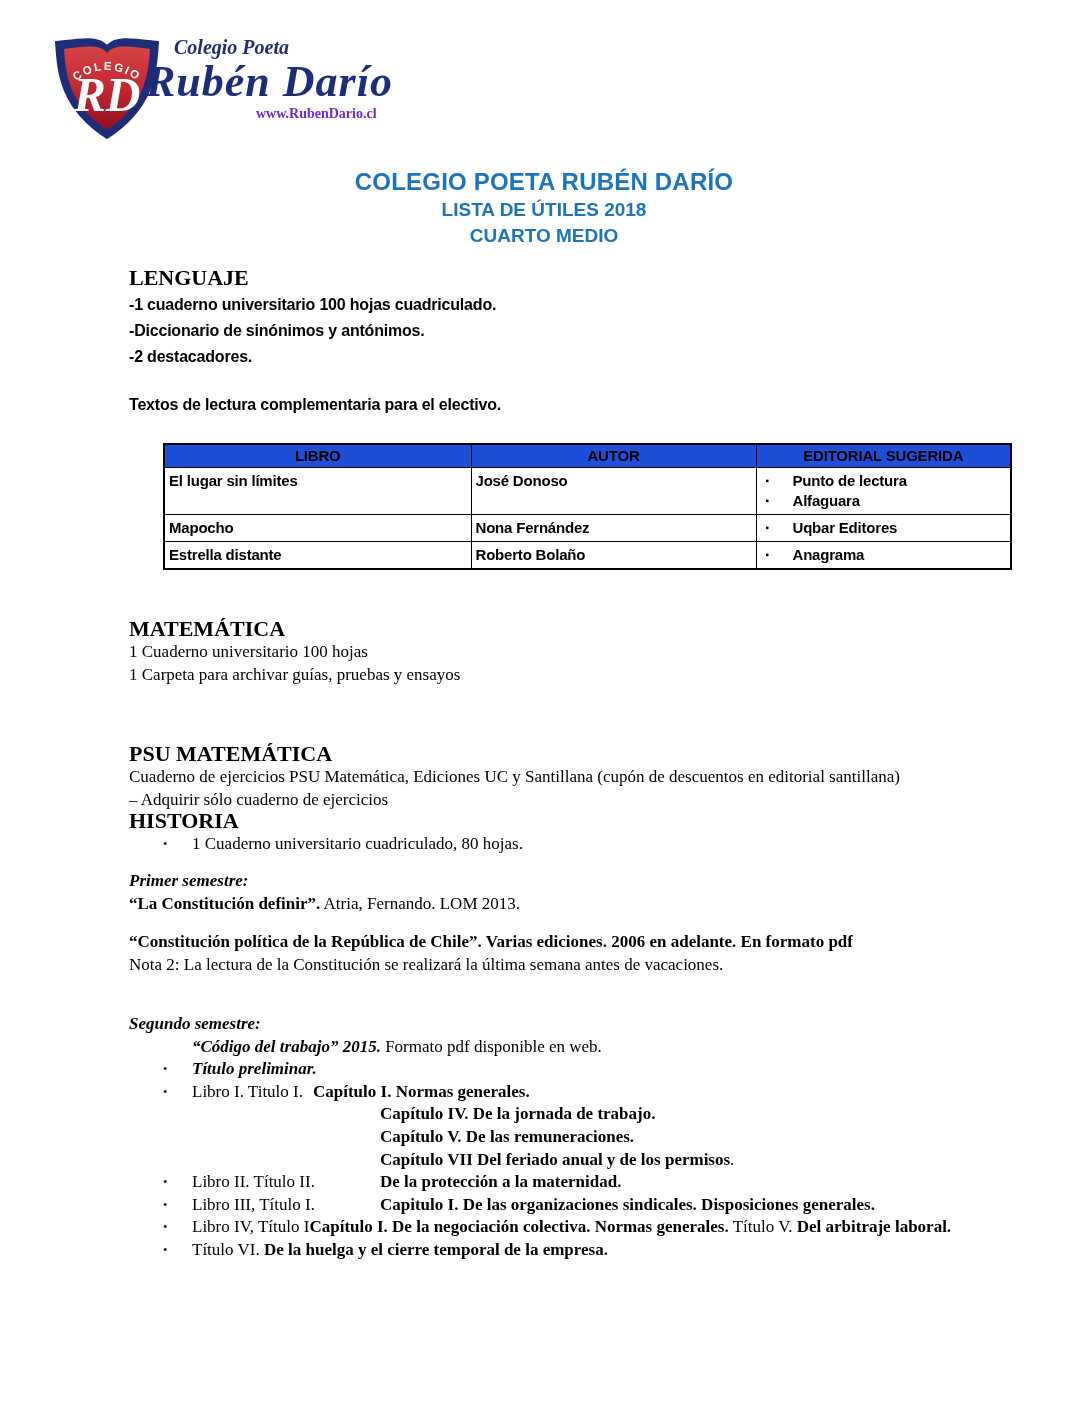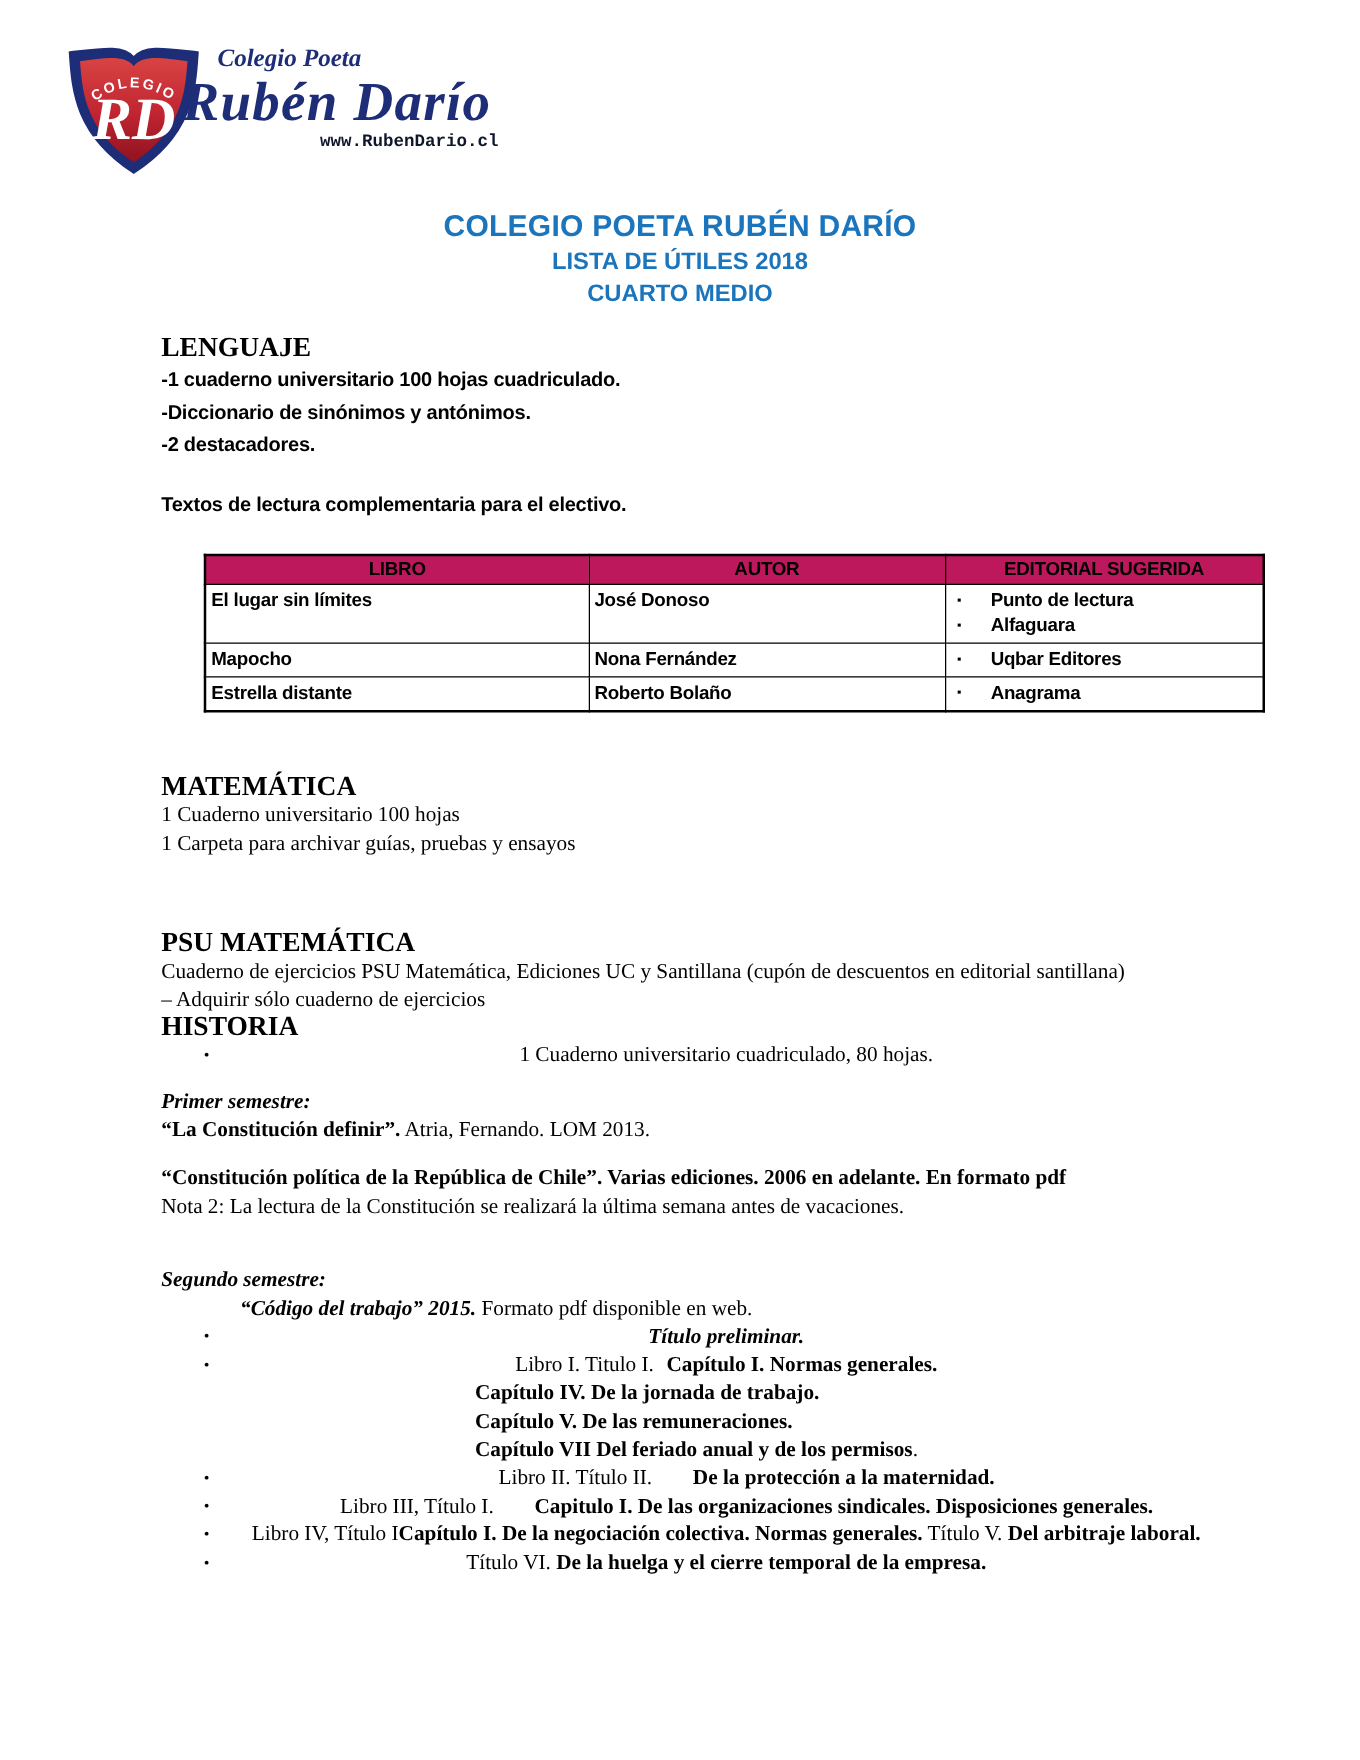--- a/index.html
+++ b/index.html
@@ -7,53 +7,53 @@
   .page {
     position:relative; width:1088px; height:1408px; background:#ffffff;
     font-family:"Liberation Serif","DejaVu Serif",serif; color:#000; overflow:hidden;
   }
   
   .logo-block { position:absolute; left:48px; top:30px; width:360px; height:112px; }
   .shield { position:absolute; left:0; top:2px; }
   .logo-script { position:absolute; left:98px; top:6px; width:262px; }
   .logo-line1 { font-style:italic; font-weight:bold; font-size:20px; color:#1e2d78; margin-left:28px; line-height:22px; }
   .logo-line2 { font-style:italic; font-weight:bold; font-size:44px; color:#1e2d78; line-height:48px; letter-spacing:1px; }
-  .logo-url   { font-family:Liberation Mono, monospace; font-weight:bold; font-size:14px; color:#0f172a; margin-left:110px; line-height:16px; }
+  .logo-url   { font-family:Liberation Serif, serif; font-weight:bold; font-size:14px; color:#6d28d9; margin-left:110px; line-height:16px; }
   
   .title-block { position:absolute; left:0; top:167px; width:1088px; text-align:center;
                  font-family:"Liberation Sans",sans-serif; font-weight:bold; color:#1b75bc; }
   .doc-title { font-size:24px; line-height:30px; letter-spacing:0.2px; }
   .doc-sub   { font-size:19px; line-height:26px; }
   
   .sans-bold { font-family:"Liberation Sans",sans-serif; font-weight:bold; letter-spacing:-0.2px; }
   .serif-head { font-weight:bold; font-size:22px; line-height:23px; }
   
   .sec-lenguaje { position:absolute; left:129px; top:266px; }
   .sec-lenguaje .serif-head { margin-bottom:3px; }
   .lg-item { font-size:16px; line-height:26px; }
   .table-intro { position:absolute; left:129px; top:396px; font-size:16px; }
   
   .book-table { position:absolute; left:163px; top:443px; border-collapse:collapse; table-layout:fixed;
                 font-family:"Liberation Sans",sans-serif; font-weight:bold; font-size:15px; letter-spacing:-0.2px; }
   .book-table td, .book-table th { border:1px solid #000; vertical-align:top; }
   .book-table { border:2px solid #000; }
-  .book-table th { background:#be185d; text-align:center; font-size:15px; padding:2px 4px; line-height:18px; }
+  .book-table th { background:#1d4ed8; text-align:center; font-size:15px; padding:2px 4px; line-height:18px; }
   .book-table td { padding:3px 4px; line-height:20px; }
   .ed-cell { padding:3px 0 !important; }
   .ed-line { display:flex; line-height:20px; }
   .ed-line .sq { flex:none; width:36px; padding-left:9px; font-size:10px; line-height:20px; }
   .ed-plain { padding-left:8px; }
   .row-tall td { height:46px; }
   
   .sec-matematica { position:absolute; left:129px; top:617px; font-size:17px; line-height:23px; }
   .sec-psu { position:absolute; left:129px; top:701px; width:778px; font-size:17px; line-height:23px;margin-top:41px; }
   .sec-historia { position:absolute; left:129px; top:809px; width:890px; font-size:17px; line-height:23px; }
   .b-row { display:flex; }
   .b-marker { flex:none; width:29px; margin-left:34px; font-size:13px; }
-  .b-text { flex:1; max-width:778px;text-align:center; }
+  .b-text { flex:1; max-width:778px; }
   .sec-primer { position:absolute; left:129px; top:870px; font-size:17px; line-height:22.5px; }
   .bold { font-weight:bold; }
   .bold-italic { font-weight:bold; font-style:italic; }
   .sec-const { position:absolute; left:129px; top:930px; font-size:17px; line-height:23px; }
   .nowrap { white-space:nowrap; }
   .sec-segundo { position:absolute; left:129px; top:1013px; width:890px; font-size:17px; line-height:22.6px; }
   .indent-1 { margin-left:63px; }
   .tab-line { padding-left:251px; font-weight:bold; }
   .b-label { flex:none; width:188px; }
   .sp-gap { display:inline-block; width:10px; }

